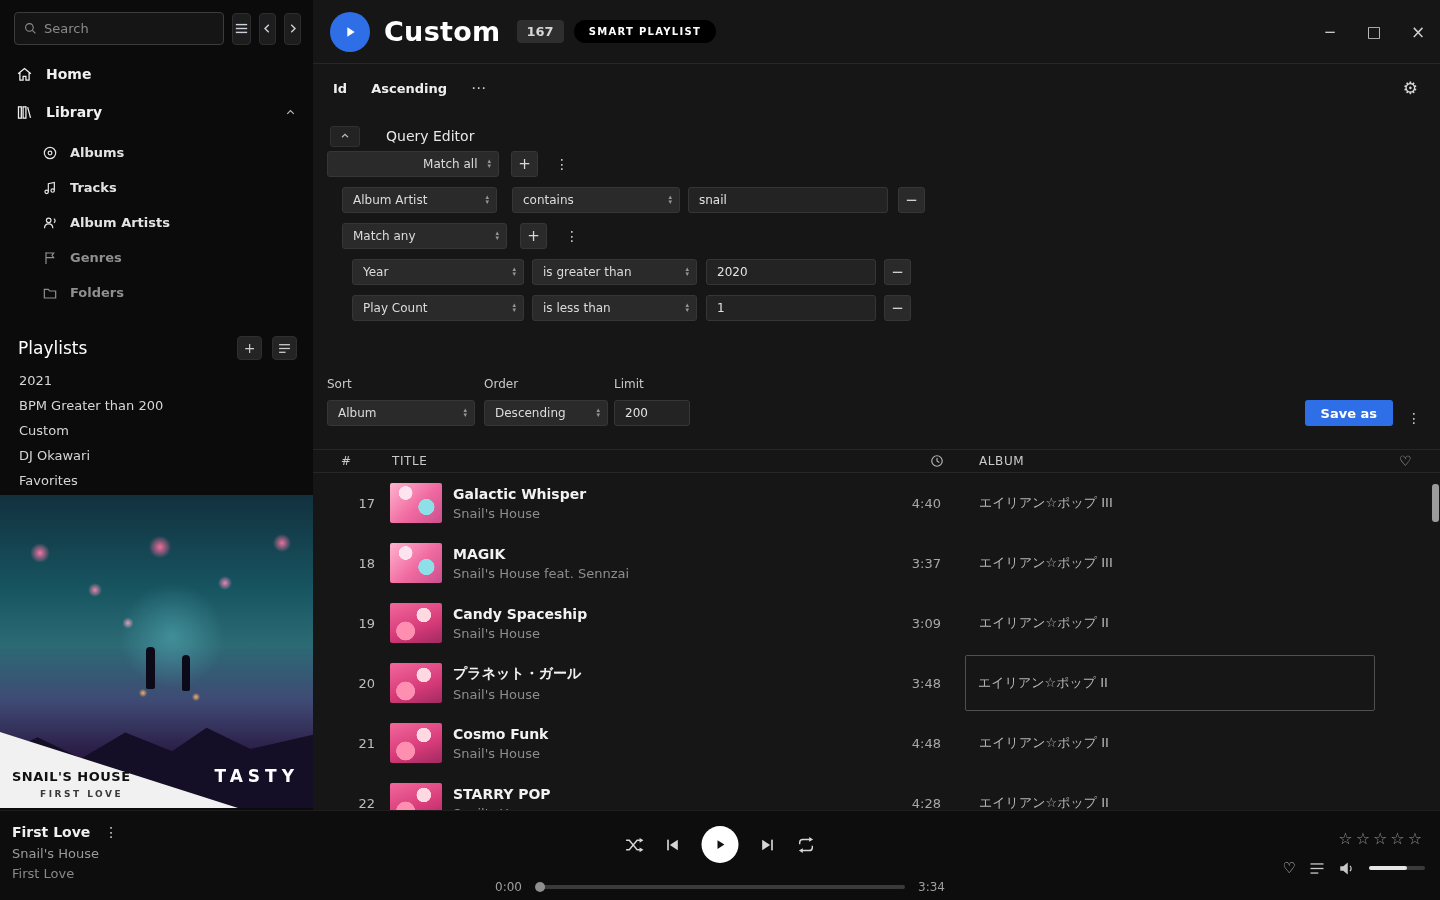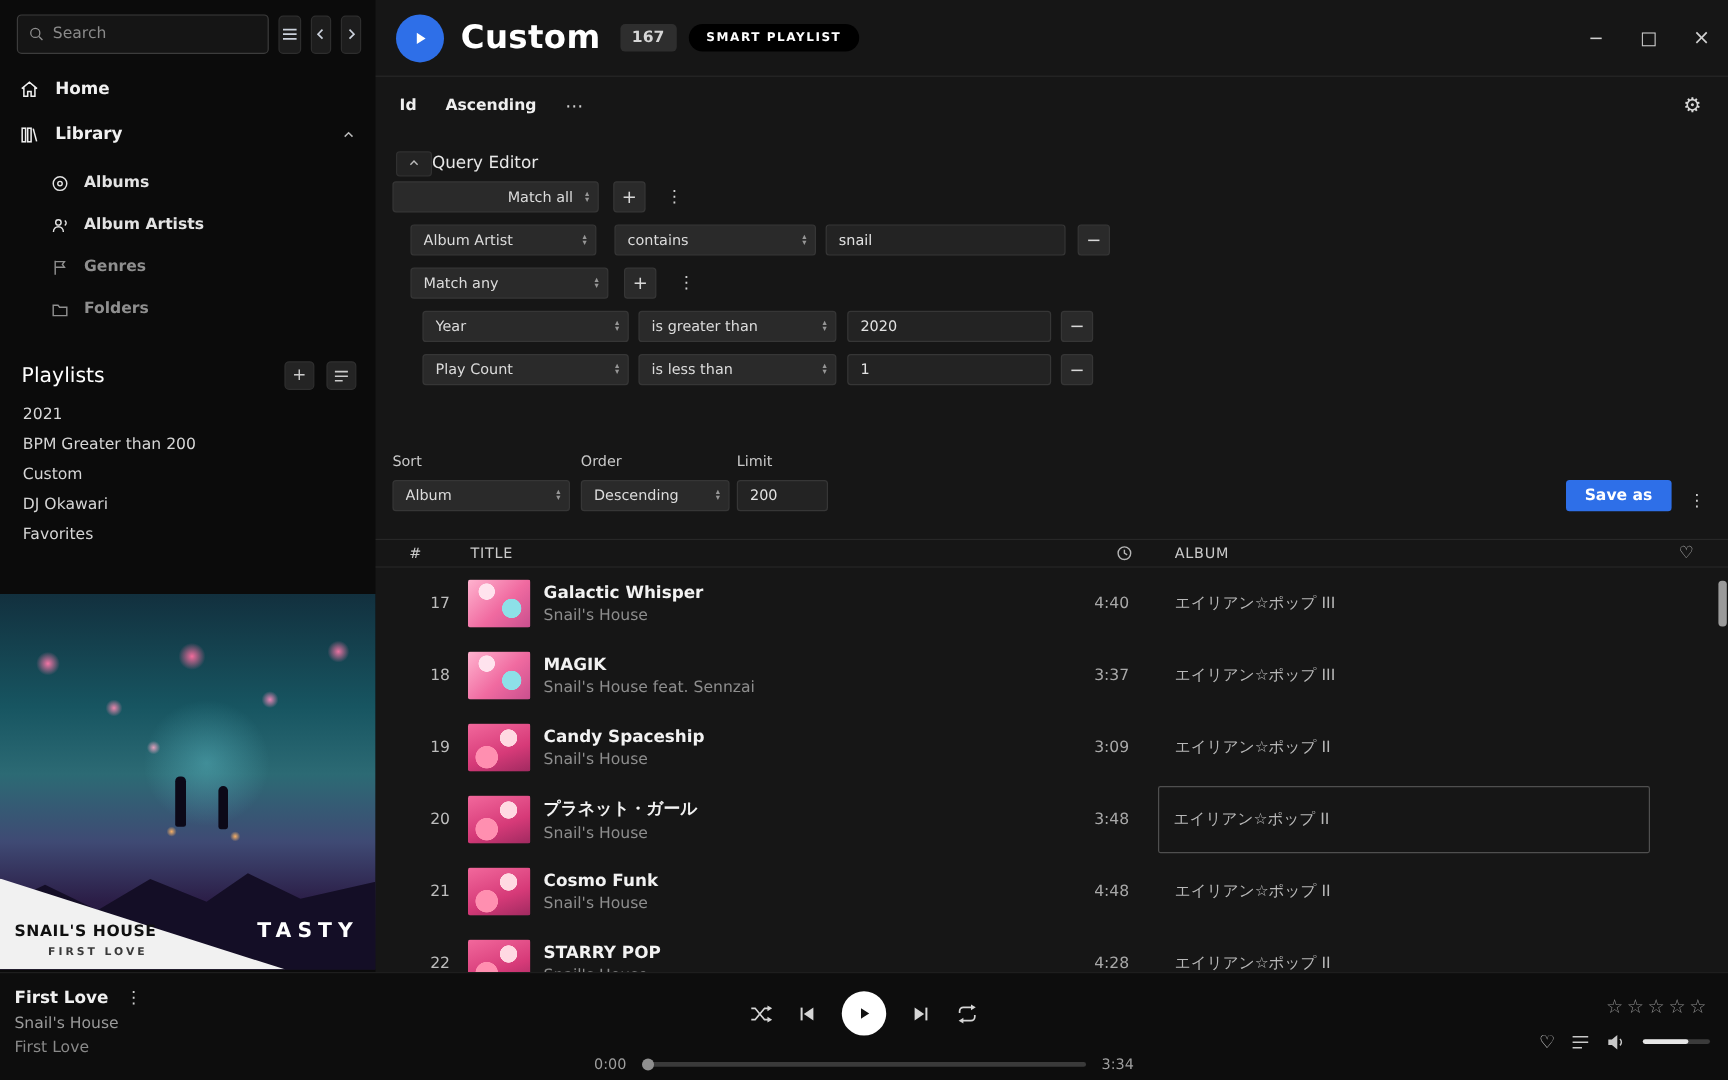--- a/index.html
+++ b/index.html
@@ -65,21 +65,21 @@
   .smart-pill{margin-left:10px;background:#000;border-radius:13px;padding:6px 15px;font-size:10px;
               font-weight:bold;letter-spacing:1.3px;color:#fff;}
   .win-controls{position:absolute;right:0;top:0;height:64px;display:flex;align-items:center;}
   .win-btn{width:44px;height:64px;display:flex;align-items:center;justify-content:center;font-size:15px;
            color:#d0d0d0;cursor:pointer;}
   .controls-row{height:48px;display:flex;align-items:center;gap:24px;padding-left:20px;position:relative;
                 font-size:13px;font-weight:bold;color:#efefef;}
   .hdots{color:#cfcfcf;font-size:15px;letter-spacing:1px;cursor:pointer;font-weight:normal;}
   .gear{position:absolute;right:22px;font-size:17px;color:#d9d9d9;cursor:pointer;font-weight:normal;}
 
-  .qe-head{display:flex;align-items:center;margin:13px 0 0 17px;height:22px;}
+  .qe-head{display:flex;align-items:center;gap:26px;margin:13px 0 0 17px;height:22px;}
   .collapse-btn{width:30px;height:21px;background:#232323;border:1px solid #303030;border-radius:3px;
                 display:flex;align-items:center;justify-content:center;color:#bbb;cursor:pointer;}
   .qe-title{font-size:14px;color:#e8e8e8;}
   .qrow{display:flex;align-items:center;margin-top:10px;}
   .qrow.first{margin-top:4px;text-align:right;}
   .sel{height:26px;background:#2a2a2a;border:1px solid #363636;border-radius:3px;display:flex;
        align-items:center;padding:0 7px 0 10px;font-size:12px;color:#dcdcdc;cursor:pointer;}
   .sel .lab{flex:1;white-space:nowrap;overflow:hidden;}
   .sel-arrows{display:flex;flex-direction:column;margin-left:10px;color:#979797;font-size:7px;line-height:5.5px;}
   .sel-arrows::before{content:"▴";}
@@ -216,20 +216,30 @@
           <svg width="16" height="16" viewBox="0 0 24 24" fill="none" stroke="currentColor" stroke-width="1.8">
               <circle cx="12" cy="12" r="8.5"></circle>
               <circle cx="12" cy="12" r="2.8"></circle>
             </svg>
         </span>
         <span>Albums</span>
       </div>
       <div class="sub-item">
         <span class="icon">
           <svg width="16" height="16" viewBox="0 0 24 24" fill="none" stroke="currentColor" stroke-width="1.8">
+              <path d="M9.5 17.5 V5.5 L18.5 3.8 V15.5"></path>
+              <circle cx="7" cy="17.8" r="2.6"></circle>
+              <circle cx="16" cy="15.8" r="2.6"></circle>
+            </svg>
+        </span>
+        <span>Tracks</span>
+      </div>
+      <div class="sub-item">
+        <span class="icon">
+          <svg width="16" height="16" viewBox="0 0 24 24" fill="none" stroke="currentColor" stroke-width="1.8">
               <circle cx="10" cy="8" r="3.4"></circle>
               <path d="M3.8 20 c0-4.4 3-6.6 6.2-6.6 s6.2 2.2 6.2 6.6"></path>
               <path d="M18 5.5 q3.4 3.2 0 6.4"></path>
             </svg>
         </span>
         <span>Album Artists</span>
       </div>
       <div class="sub-item dim">
         <span class="icon">
           <svg width="16" height="16" viewBox="0 0 24 24" fill="none" stroke="currentColor" stroke-width="1.8">

